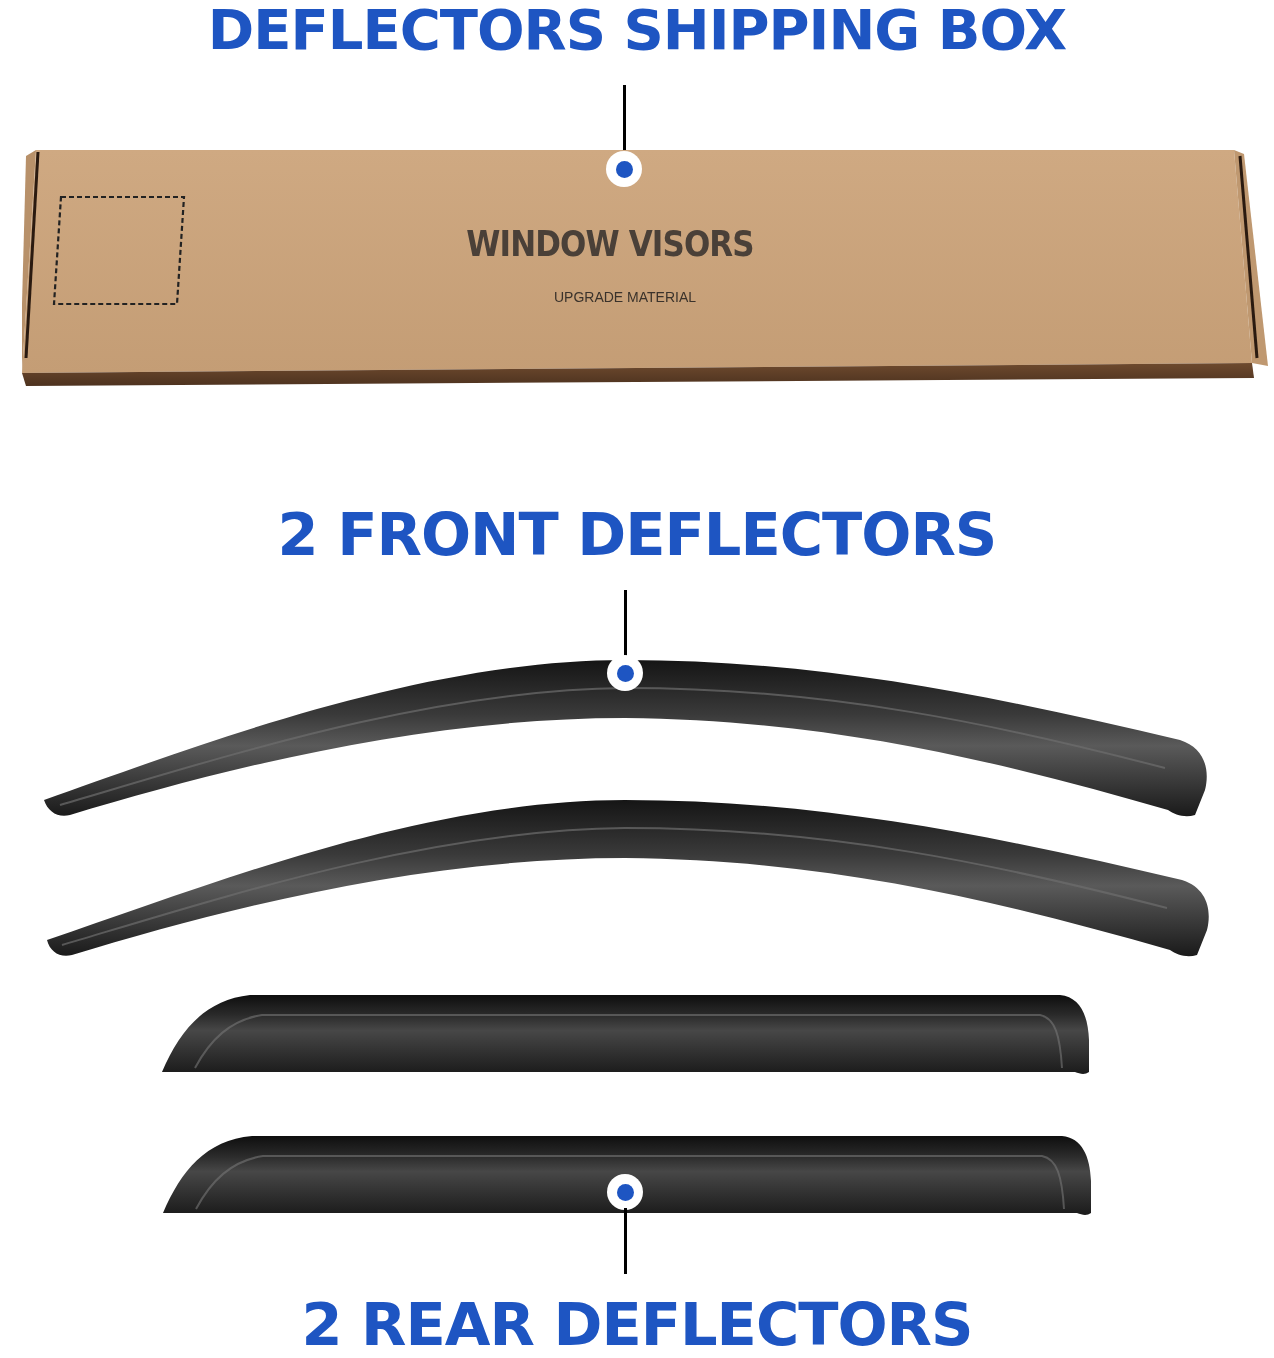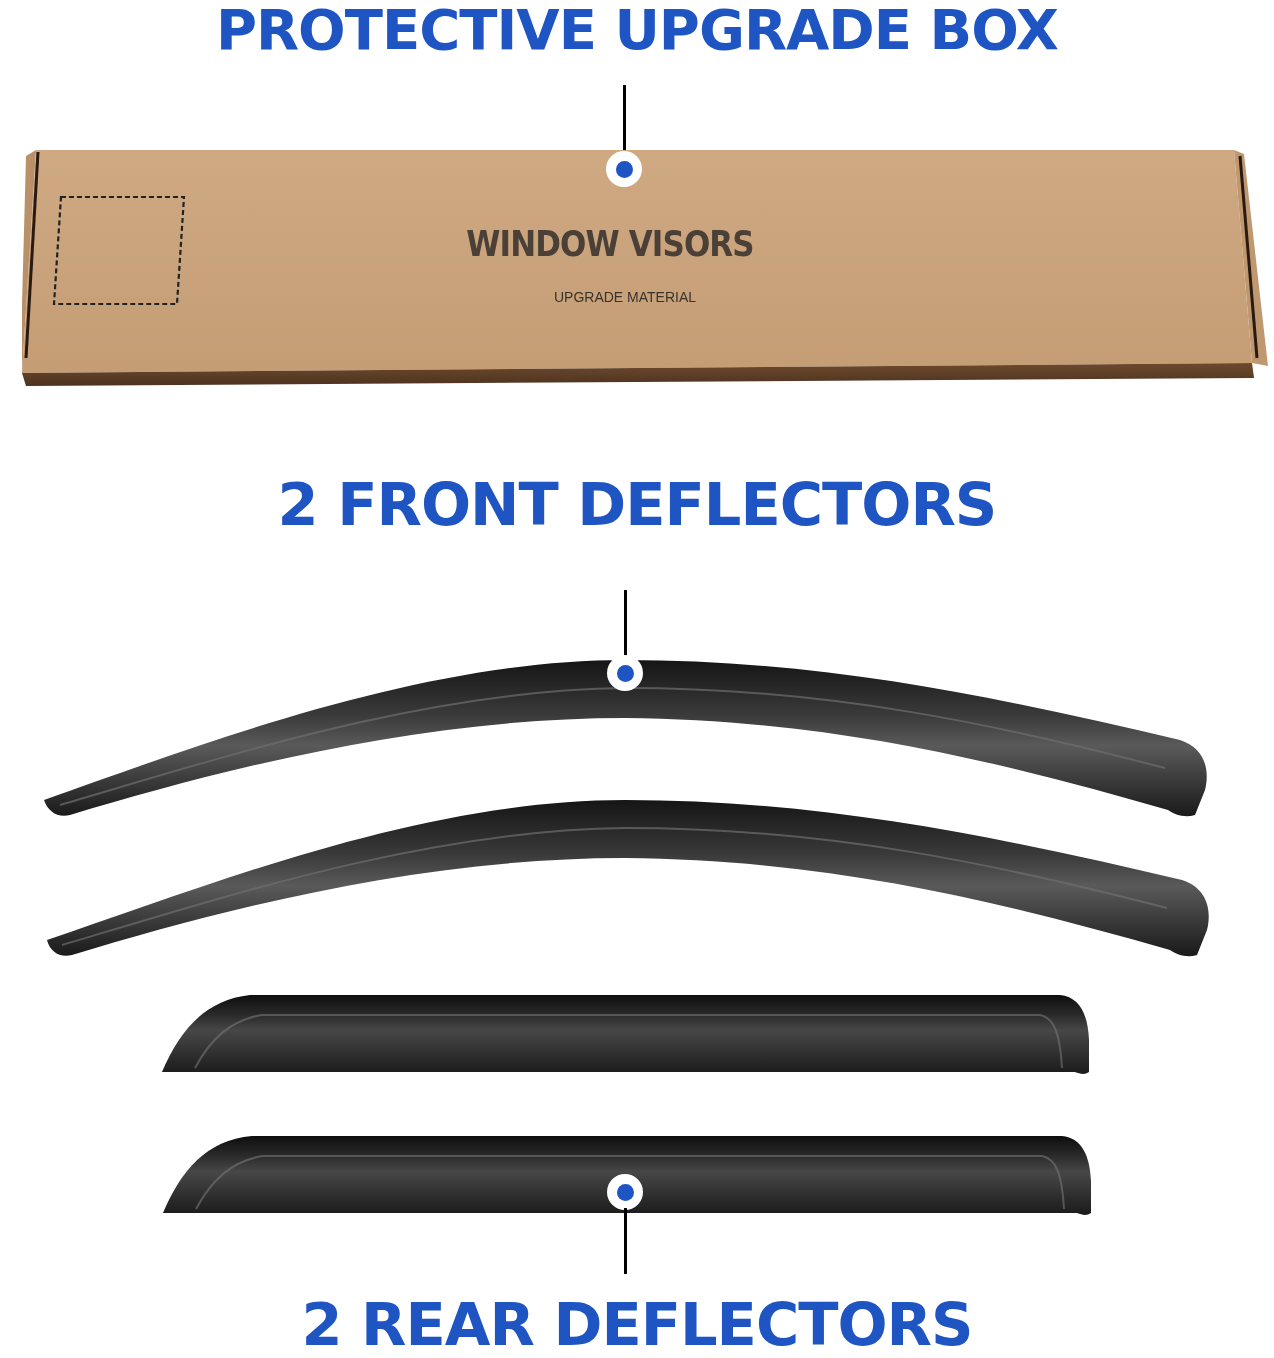--- a/index.html
+++ b/index.html
@@ -4,21 +4,21 @@
   <style>
     html, body { margin: 0; padding: 0; background: #ffffff; }
     body { width: 1274px; height: 1358px; position: relative; overflow: hidden; font-family: "Liberation Sans", sans-serif; }
 
     .heading {
       position: absolute; left: 0; width: 1274px; text-align: center;
       font-family: "DejaVu Sans", sans-serif; font-weight: bold;
       letter-spacing: -1px; line-height: 1; margin: 0;
     }
     #h-box  { top: 2px;    font-size: 56px; }
-    #h-front{ top: 475px;  font-size: 59px; }
+    #h-front{ top: 505px;  font-size: 59px; }
     #h-rear { top: 1295px; font-size: 59px; }
 
     .leader { position: absolute; width: 3px; background: #000; }
     .marker {
       position: absolute; width: 36px; height: 36px; border-radius: 50%;
       background: #ffffff; box-sizing: border-box;
     }
     .marker::after {
       content: ""; position: absolute; left: 50%; top: 50%;
       width: 17px; height: 17px; margin: -8.5px 0 0 -8.5px;
@@ -37,21 +37,21 @@
     .box-sub {
       position: absolute; left: 430px; top: 275px; width: 360px; text-align: center;
       font-family: "Liberation Sans", sans-serif; font-size: 14px; margin: 15px; line-height: 1;
     }
 
     .visors { position: absolute; left: 0; top: 640px; }
   </style>
 </head>
 <body>
 
-<h1 id="h-box" class="heading" style="color: rgb(30, 85, 194);">PROTECTIVE UPGRADE BOX</h1>
+<h1 id="h-box" class="heading" style="color: rgb(30, 85, 194);">DEFLECTORS SHIPPING BOX</h1>
 
 <div class="leader" style="left:623px; top:85px; height:80px;"></div>
 
 <div class="box">
   <svg width="1250" height="245" viewBox="0 0 1250 245">
     <defs>
       <linearGradient id="boxTop" x1="0" y1="0" x2="0" y2="1">
         <stop offset="0" stop-color="#cfa982"></stop>
         <stop offset="1" stop-color="#c49d75"></stop>
       </linearGradient>

